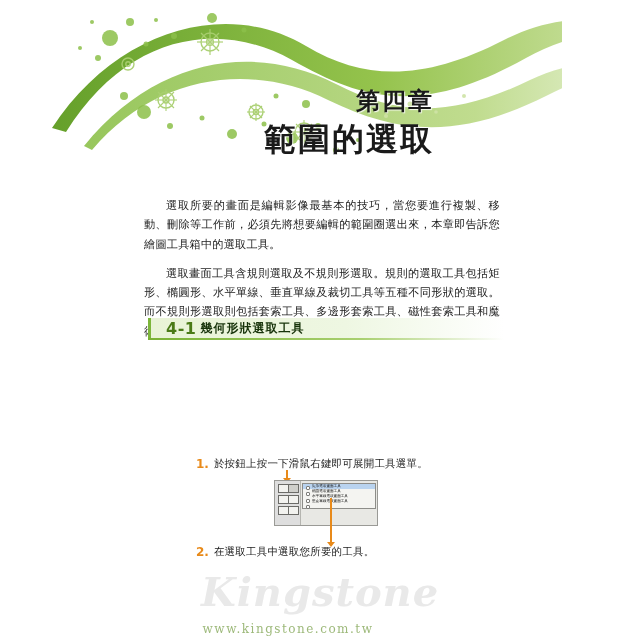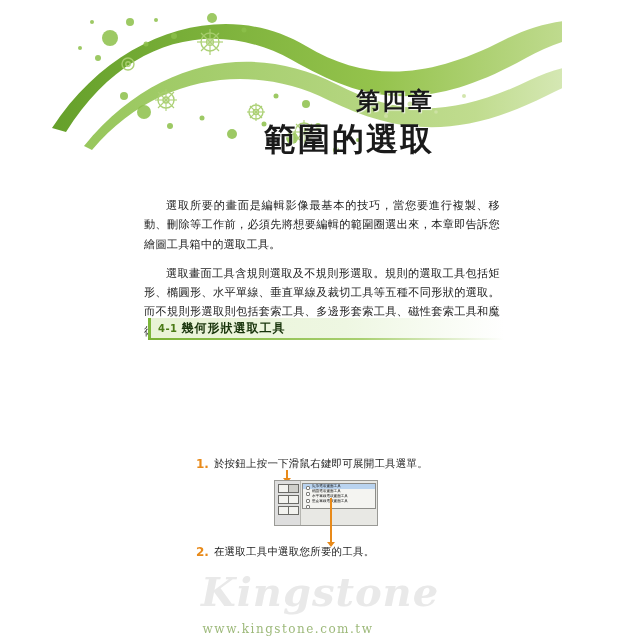--- a/index.html
+++ b/index.html
@@ -70,23 +70,23 @@
   }
   .section-bar .bar-bg {
     position: absolute;
     left: 0; top: 0;
     width: 356px; height: 20px;
     background: linear-gradient(to right, #e9f3d6 0%, #eef7e2 55%, #ffffff 100%);
     border-left: 3px solid #7cb53a;
   }
   .section-num {
     position: relative;
-    margin-left: 10px;
-    font-family: "DejaVu Sans", sans-serif;
-    font-size: 10px;
+    margin-left: 18px;
+    font-family: "DejaVu Sans", sans-serif;
+    font-size: 16px;
     font-weight: bold;
     color: #4a7a16;
     letter-spacing: 0.5px;
   }
   .section-title {
     position: relative;
     margin-left: 4px;
     font-family: "DejaVu Sans", sans-serif;
     font-size: 12px;
     font-weight: bold;

